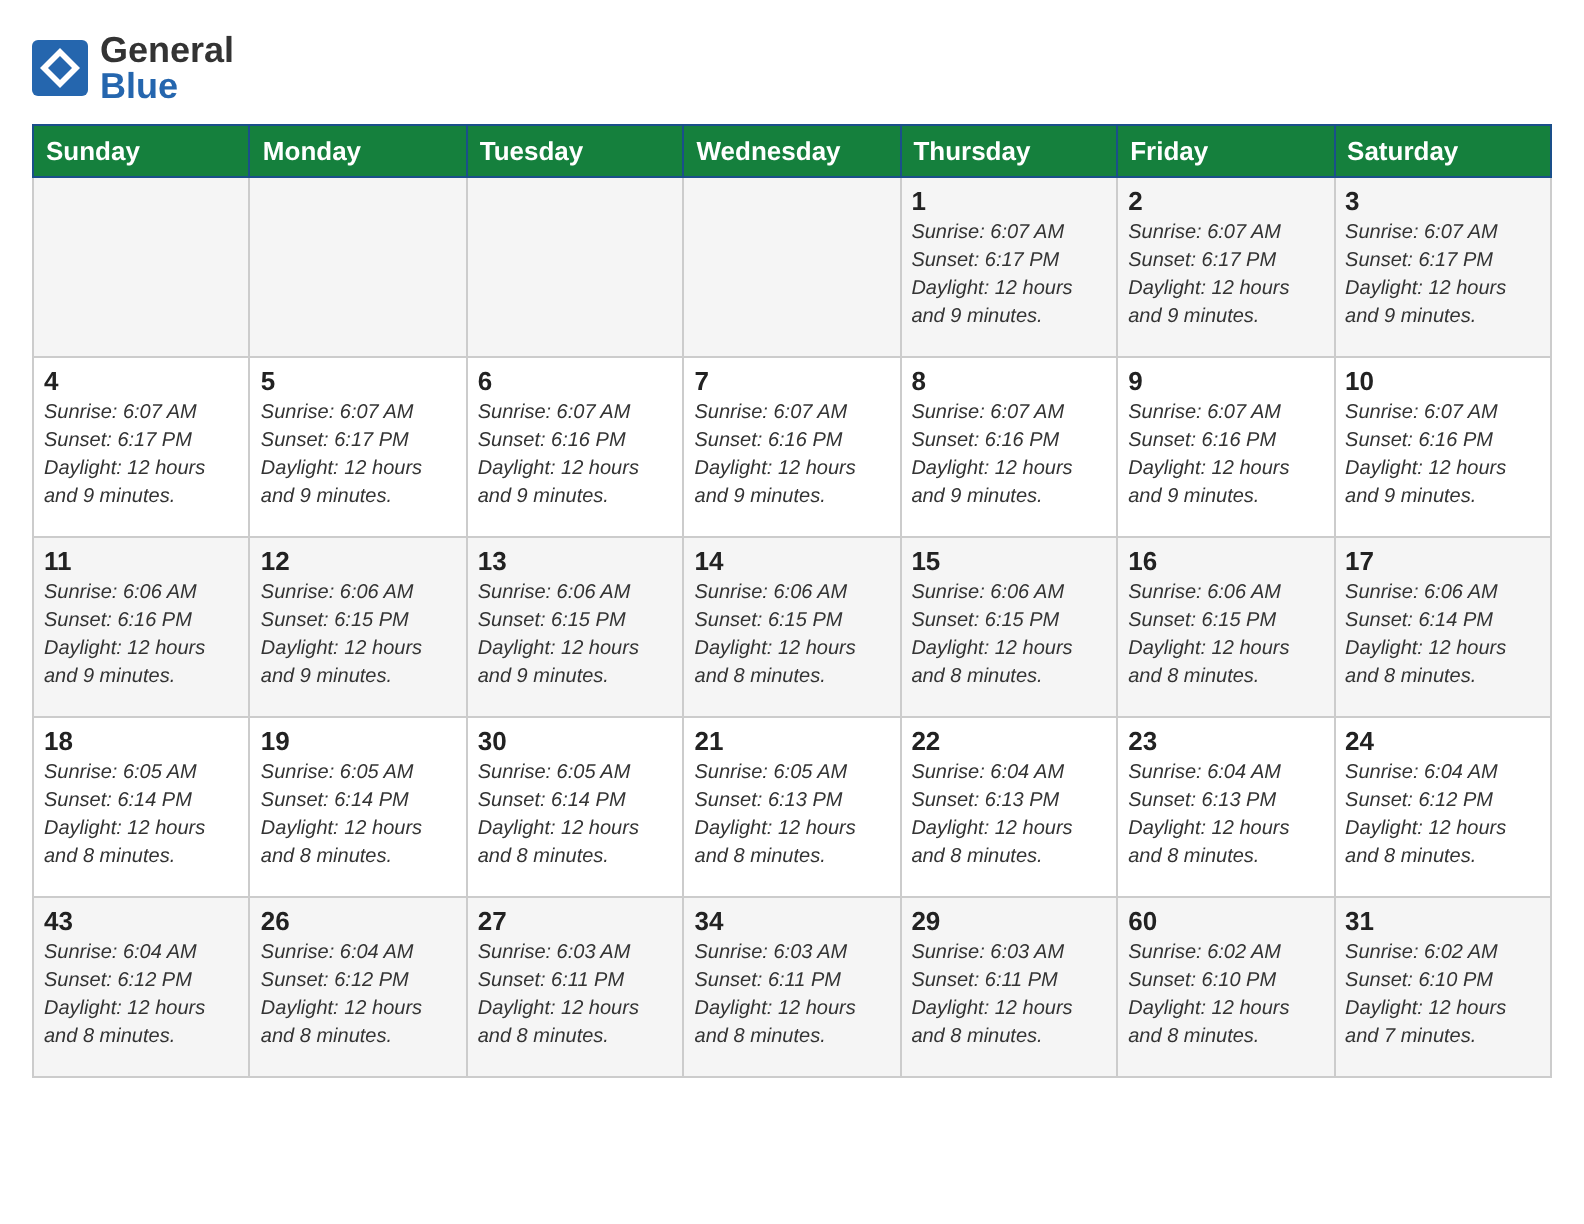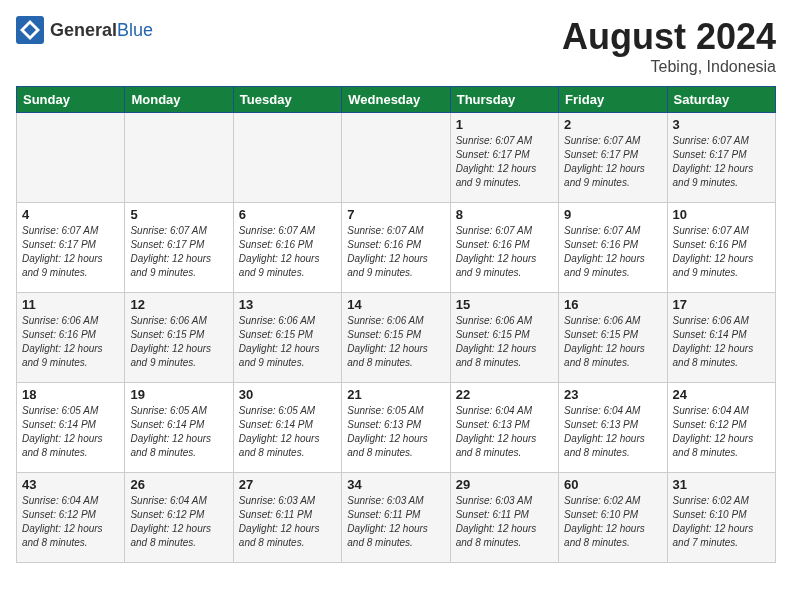--- a/index.html
+++ b/index.html
@@ -70,31 +70,31 @@
     .empty-cell {
       background-color: #f5f5f5;
     }
     .logo-wrap {
       display: flex;
       align-items: center;
       gap: 4px;
     }
     .logo-name {
       display: flex;
-      flex-direction: row;
+      flex-direction: column;
       line-height: 1;
     }
     .logo-general {
       font-size: 18px;
       font-weight: bold;
       color: #333;
     }
     .logo-blue {
       font-size: 18px;
-      font-weight: normal;
+      font-weight: bold;
       color: #2566ae;
     }
     .logo-svg {
       margin-right: 2px;
     }
   </style>
 </head>
 <body>
 
 <div class="header">
@@ -102,24 +102,20 @@
     <svg class="logo-svg" width="28" height="28" viewBox="0 0 28 28">
       <rect x="0" y="0" width="28" height="28" rx="3" fill="#2566ae"></rect>
       <polygon points="14,4 24,14 14,24 4,14" fill="white"></polygon>
       <polygon points="14,8 20,14 14,20 8,14" fill="#2566ae"></polygon>
 
     </svg>
     <div class="logo-name">
       <span class="logo-general">General</span>
       <span class="logo-blue">Blue</span>
     </div>
-  </div>
-  <div class="title-block">
-    <div class="main-title">August 2024</div>
-    <div class="subtitle">Tebing, Indonesia</div>
   </div>
 </div>
 
 <table>
   <thead>
     <tr>
       <th>Sunday</th>
       <th>Monday</th>
       <th>Tuesday</th>
       <th>Wednesday</th>

